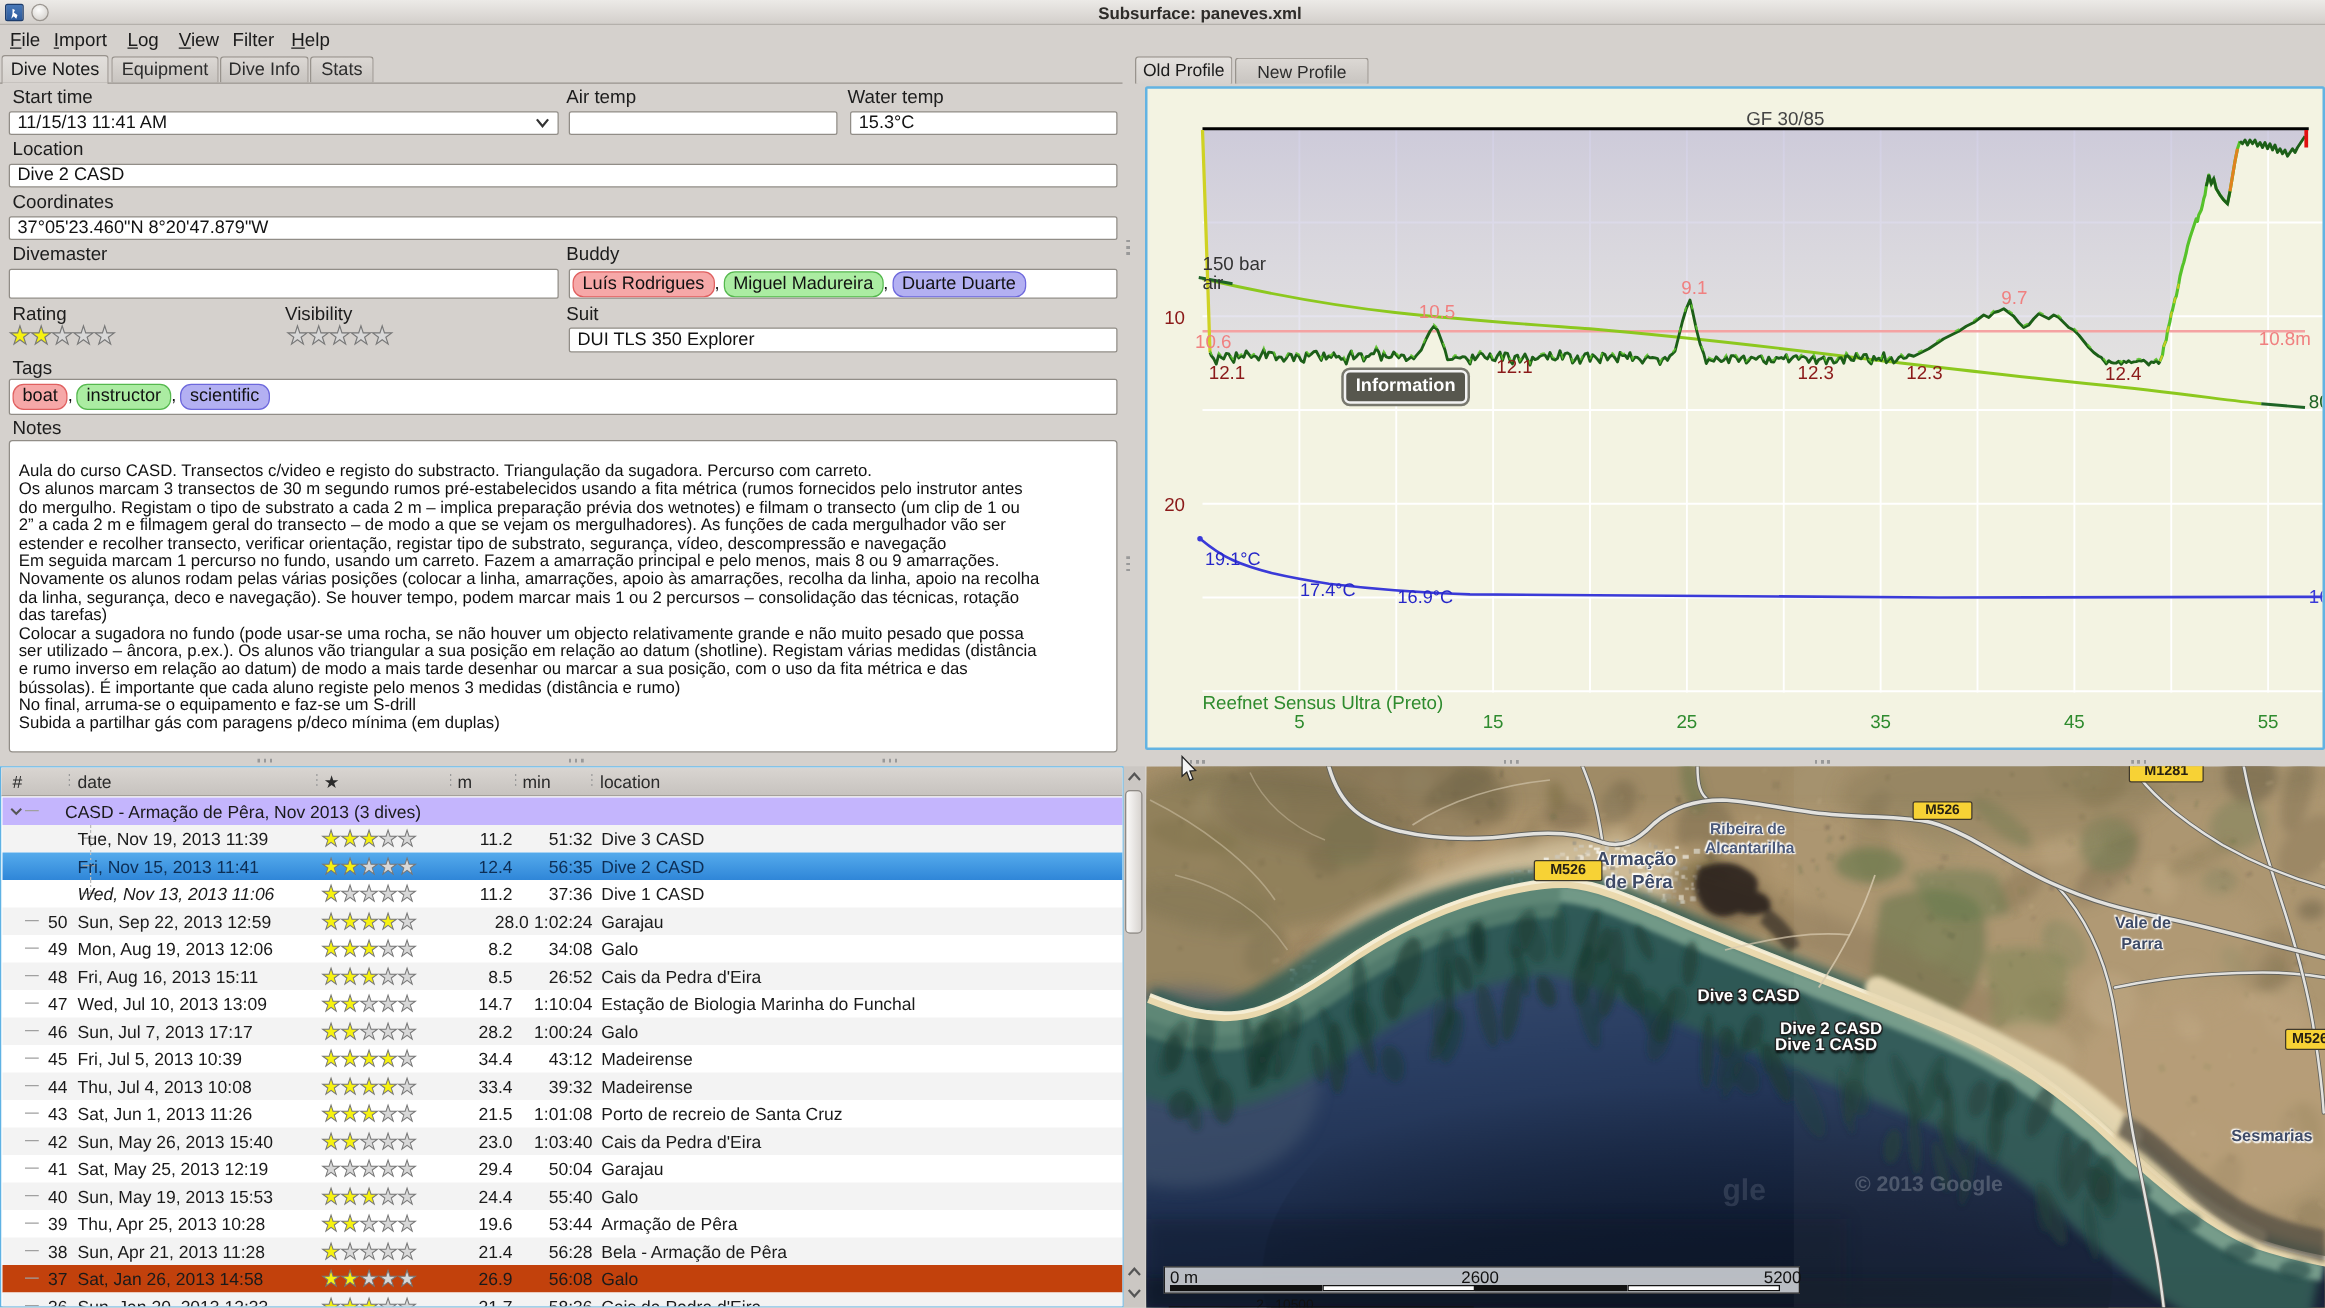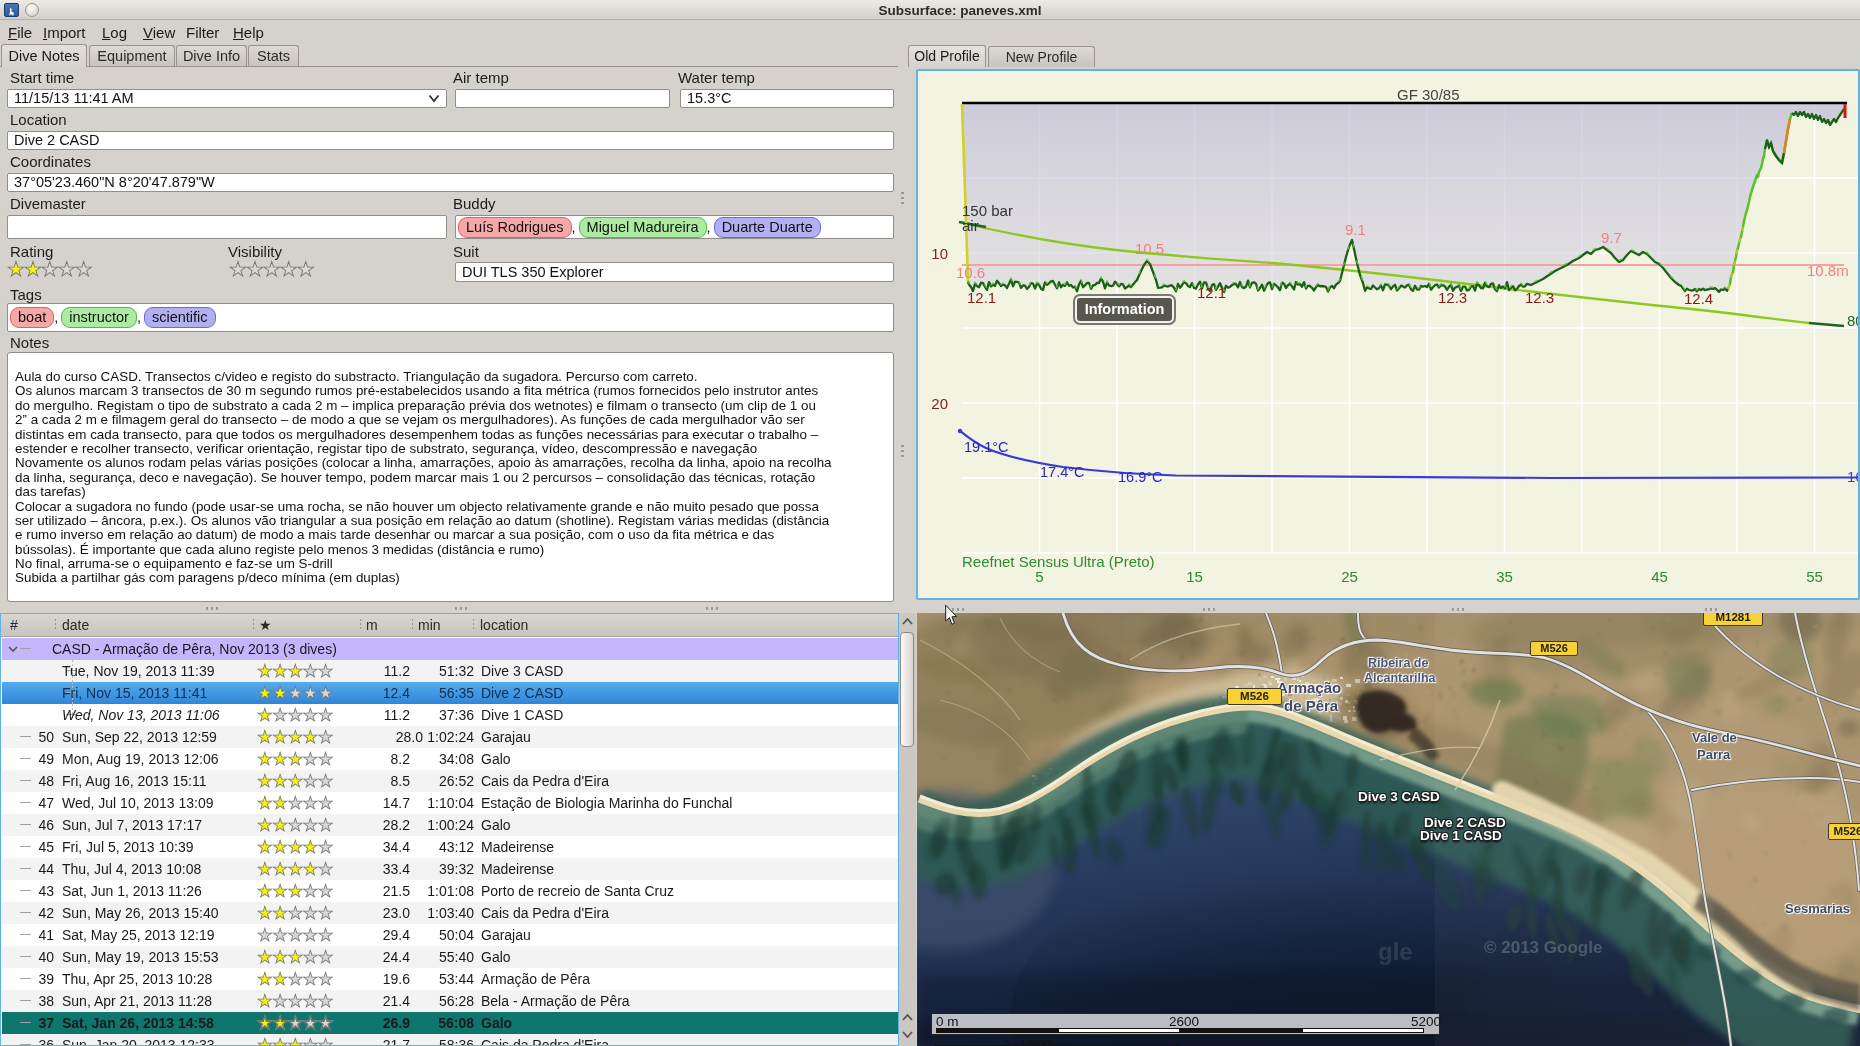--- a/index.html
+++ b/index.html
@@ -75,22 +75,22 @@
 <div class="field" style="left:455px;top:262px;width:439px;height:20px;line-height:18px;padding-left:6px;">DUI TLS 350 Explorer</div>
 <div class="lbl" style="left:10px;top:286px;">Tags</div>
 <div class="field" style="left:7px;top:303px;width:887px;height:29px;line-height:26px;padding-left:2px;">
 <span class="pill" style="background:#f6a8a8;border-color:#e06060;">boat</span>,<span class="pill" style="background:#abeca2;border-color:#55b84e;margin-left:3px;">instructor</span>,<span class="pill" style="background:#b3b0f2;border-color:#6d68dc;margin-left:3px;">scientific</span></div>
 <div class="lbl" style="left:10px;top:334px;">Notes</div>
 <div class="field" style="left:7px;top:352px;width:887px;height:250px;border-radius:3px;font-size:13.4px;padding:17px 0 0 7px;">
 <div style="height:14.4px;line-height:14.4px;">Aula do curso CASD. Transectos c/video e registo do substracto. Triangulação da sugadora. Percurso com carreto.</div>
 <div style="height:14.4px;line-height:14.4px;">Os alunos marcam 3 transectos de 30 m segundo rumos pré-estabelecidos usando a fita métrica (rumos fornecidos pelo instrutor antes</div>
 <div style="height:14.4px;line-height:14.4px;">do mergulho. Registam o tipo de substrato a cada 2 m – implica preparação prévia dos wetnotes) e filmam o transecto (um clip de 1 ou</div>
 <div style="height:14.4px;line-height:14.4px;">2” a cada 2 m e filmagem geral do transecto – de modo a que se vejam os mergulhadores). As funções de cada mergulhador vão ser</div>
-<div style="height:14.4px;line-height:14.4px;">distintas em cada transecto, para que todos os mergulhadores desempenhem todas as funções necessárias para executar o trabalho –</div>
 <div style="height:14.4px;line-height:14.4px;">estender e recolher transecto, verificar orientação, registar tipo de substrato, segurança, vídeo, descompressão e navegação</div>
+<div style="height:14.4px;line-height:14.4px;">Em seguida marcam 1 percurso no fundo, usando um carreto. Fazem a amarração principal e pelo menos, mais 8 ou 9 amarrações.</div>
 <div style="height:14.4px;line-height:14.4px;">Novamente os alunos rodam pelas várias posições (colocar a linha, amarrações, apoio às amarrações, recolha da linha, apoio na recolha</div>
 <div style="height:14.4px;line-height:14.4px;">da linha, segurança, deco e navegação). Se houver tempo, podem marcar mais 1 ou 2 percursos – consolidação das técnicas, rotação</div>
 <div style="height:14.4px;line-height:14.4px;">das tarefas)</div>
 <div style="height:14.4px;line-height:14.4px;">Colocar a sugadora no fundo (pode usar-se uma rocha, se não houver um objecto relativamente grande e não muito pesado que possa</div>
 <div style="height:14.4px;line-height:14.4px;">ser utilizado – âncora, p.ex.). Os alunos vão triangular a sua posição em relação ao datum (shotline). Registam várias medidas (distância</div>
 <div style="height:14.4px;line-height:14.4px;">e rumo inverso em relação ao datum) de modo a mais tarde desenhar ou marcar a sua posição, com o uso da fita métrica e das</div>
 <div style="height:14.4px;line-height:14.4px;">bússolas). É importante que cada aluno registe pelo menos 3 medidas (distância e rumo)</div>
 <div style="height:14.4px;line-height:14.4px;">No final, arruma-se o equipamento e faz-se um S-drill</div>
 <div style="height:14.4px;line-height:14.4px;">Subida a partilhar gás com paragens p/deco mínima (em duplas)</div>
 </div>
@@ -264,21 +264,21 @@
     </div>
 <div class="row" style="top:376px;background:#f3f3f3;">
       <div class="dash" style="left:18px;"></div>
       <div class="cell" style="left:0;width:52px;text-align:right;">38</div>
       <div class="cell" style="left:60px;">Sun, Apr 21, 2013 11:28</div>
       <div class="cell" style="left:255px;top:0px;"><span class="rstars"><span class="starY">★</span><span class="starE">★★★★</span></span></div>
       <div class="cell" style="left:330px;width:78px;text-align:right;">21.4</div>
       <div class="cell" style="left:395px;width:77px;text-align:right;">56:28</div>
       <div class="cell" style="left:479px;">Bela - Armação de Pêra</div>
     </div>
-<div class="row" style="top:398px;background:#0f766e;font-weight:bold;">
+<div class="row" style="top:398px;background:#c2410c;">
       <div class="dash" style="left:18px;"></div>
       <div class="cell" style="left:0;width:52px;text-align:right;">37</div>
       <div class="cell" style="left:60px;">Sat, Jan 26, 2013 14:58</div>
       <div class="cell" style="left:255px;top:0px;"><span class="rstars"><span class="starY">★★</span><span class="starE">★★★</span></span></div>
       <div class="cell" style="left:330px;width:78px;text-align:right;">26.9</div>
       <div class="cell" style="left:395px;width:77px;text-align:right;">56:08</div>
       <div class="cell" style="left:479px;">Galo</div>
     </div>
 <div class="row" style="top:420px;background:#f3f3f3;">
       <div class="dash" style="left:18px;"></div>

